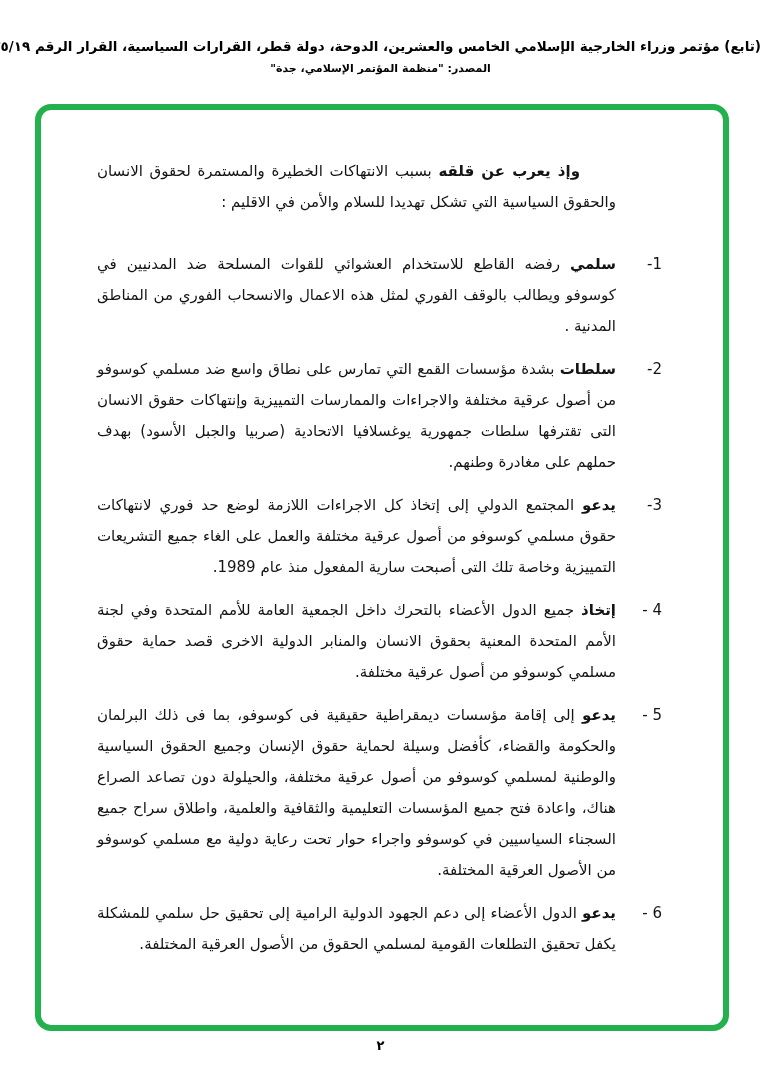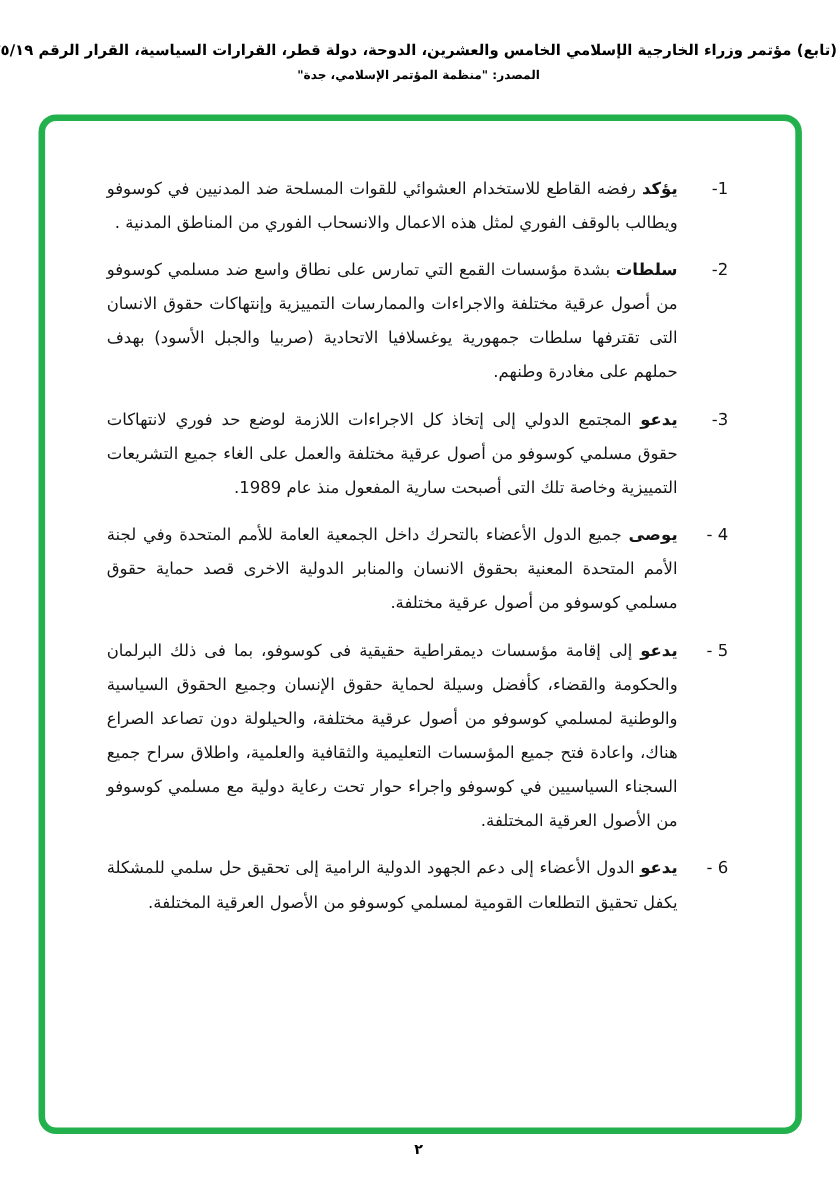--- a/index.html
+++ b/index.html
@@ -93,46 +93,47 @@
 
 <div class="page-header" dir="rtl">
   <div class="header-line1">(تابع) مؤتمر وزراء الخارجية الإسلامي الخامس والعشرين، الدوحة، دولة قطر، القرارات السياسية، القرار الرقم ٢٥/١٩-س</div>
   <div class="header-line2">المصدر:  "منظمة المؤتمر الإسلامي، جدة"</div>
 </div>
 
 <div class="doc-border" style="border-color: rgb(34, 177, 76);"></div>
 
 <div class="document-body" dir="rtl">
 
+  <p class="preamble"><span class="lead">وإذ يعرب عن قلقه</span><span> بسبب الانتهاكات الخطيرة والمستمرة لحقوق الانسان والحقوق السياسية التي تشكل تهديدا للسلام والأمن في الاقليم :</span></p>
 
   <div class="item">
     <div class="item-num">1-</div>
-    <div class="item-text"><span class="lead">يؤكد</span><span> رفضه القاطع للاستخدام العشوائي للقوات المسلحة ضد المدنيين في كوسوفو ويطالب بالوقف الفوري لمثل هذه الاعمال والانسحاب الفوري من المناطق المدنية .</span></div>
+    <div class="item-text"><span class="lead">سلمي</span><span> رفضه القاطع للاستخدام العشوائي للقوات المسلحة ضد المدنيين في كوسوفو ويطالب بالوقف الفوري لمثل هذه الاعمال والانسحاب الفوري من المناطق المدنية .</span></div>
   </div>
 
   <div class="item">
     <div class="item-num">2-</div>
     <div class="item-text"><span class="lead">سلطات</span><span> بشدة مؤسسات القمع التي تمارس على نطاق واسع ضد مسلمي كوسوفو من أصول عرقية مختلفة والاجراءات والممارسات التمييزية وإنتهاكات حقوق الانسان التى تقترفها سلطات جمهورية يوغسلافيا الاتحادية (صربيا والجبل الأسود) بهدف حملهم على مغادرة وطنهم.</span></div>
   </div>
 
   <div class="item">
     <div class="item-num">3-</div>
     <div class="item-text"><span class="lead">يدعو</span><span> المجتمع الدولي إلى إتخاذ كل الاجراءات اللازمة لوضع حد فوري لانتهاكات حقوق مسلمي كوسوفو من أصول عرقية مختلفة والعمل على الغاء جميع التشريعات التمييزية وخاصة تلك التى أصبحت سارية المفعول منذ عام 1989.</span></div>
   </div>
 
   <div class="item">
     <div class="item-num">4 -</div>
-    <div class="item-text"><span class="lead">يوصى</span><span> جميع الدول الأعضاء بالتحرك داخل الجمعية العامة للأمم المتحدة وفي لجنة الأمم المتحدة المعنية بحقوق الانسان والمنابر الدولية الاخرى قصد حماية حقوق مسلمي كوسوفو من أصول عرقية مختلفة.</span></div>
+    <div class="item-text"><span class="lead">إتخاذ</span><span> جميع الدول الأعضاء بالتحرك داخل الجمعية العامة للأمم المتحدة وفي لجنة الأمم المتحدة المعنية بحقوق الانسان والمنابر الدولية الاخرى قصد حماية حقوق مسلمي كوسوفو من أصول عرقية مختلفة.</span></div>
   </div>
 
   <div class="item">
     <div class="item-num">5 -</div>
     <div class="item-text"><span class="lead">يدعو</span><span> إلى إقامة مؤسسات ديمقراطية حقيقية فى كوسوفو، بما فى ذلك البرلمان والحكومة والقضاء، كأفضل وسيلة لحماية حقوق الإنسان وجميع الحقوق السياسية والوطنية لمسلمي كوسوفو من أصول عرقية مختلفة، والحيلولة دون تصاعد الصراع هناك، واعادة فتح جميع المؤسسات التعليمية والثقافية والعلمية، واطلاق سراح جميع السجناء السياسيين في كوسوفو واجراء حوار تحت رعاية دولية مع مسلمي كوسوفو من الأصول العرقية المختلفة.</span></div>
   </div>
 
   <div class="item">
     <div class="item-num">6 -</div>
-    <div class="item-text"><span class="lead">يدعو</span><span> الدول الأعضاء إلى دعم الجهود الدولية الرامية إلى تحقيق حل سلمي للمشكلة يكفل تحقيق التطلعات القومية لمسلمي كوسوفو من الأصول العرقية المختلفة.</span></div>
+    <div class="item-text"><span class="lead">يدعو</span><span> الدول الأعضاء إلى دعم الجهود الدولية الرامية إلى تحقيق حل سلمي للمشكلة يكفل تحقيق التطلعات القومية لمسلمي الحقوق من الأصول العرقية المختلفة.</span></div>
   </div>
 
 </div>
 
 <div class="page-footer">٢</div>
 
 </body></html>

